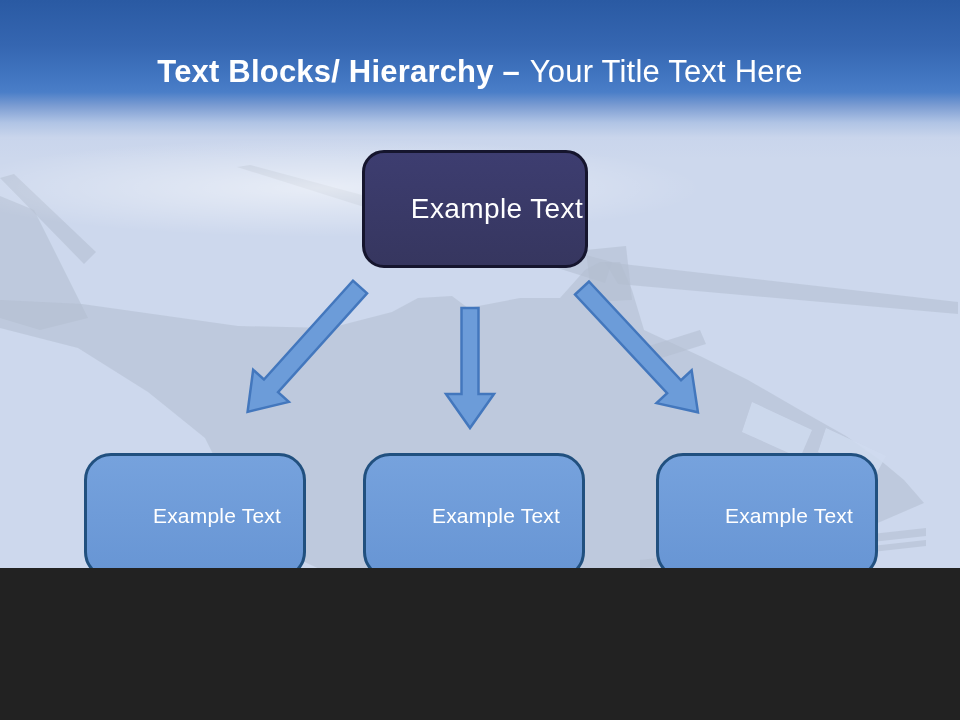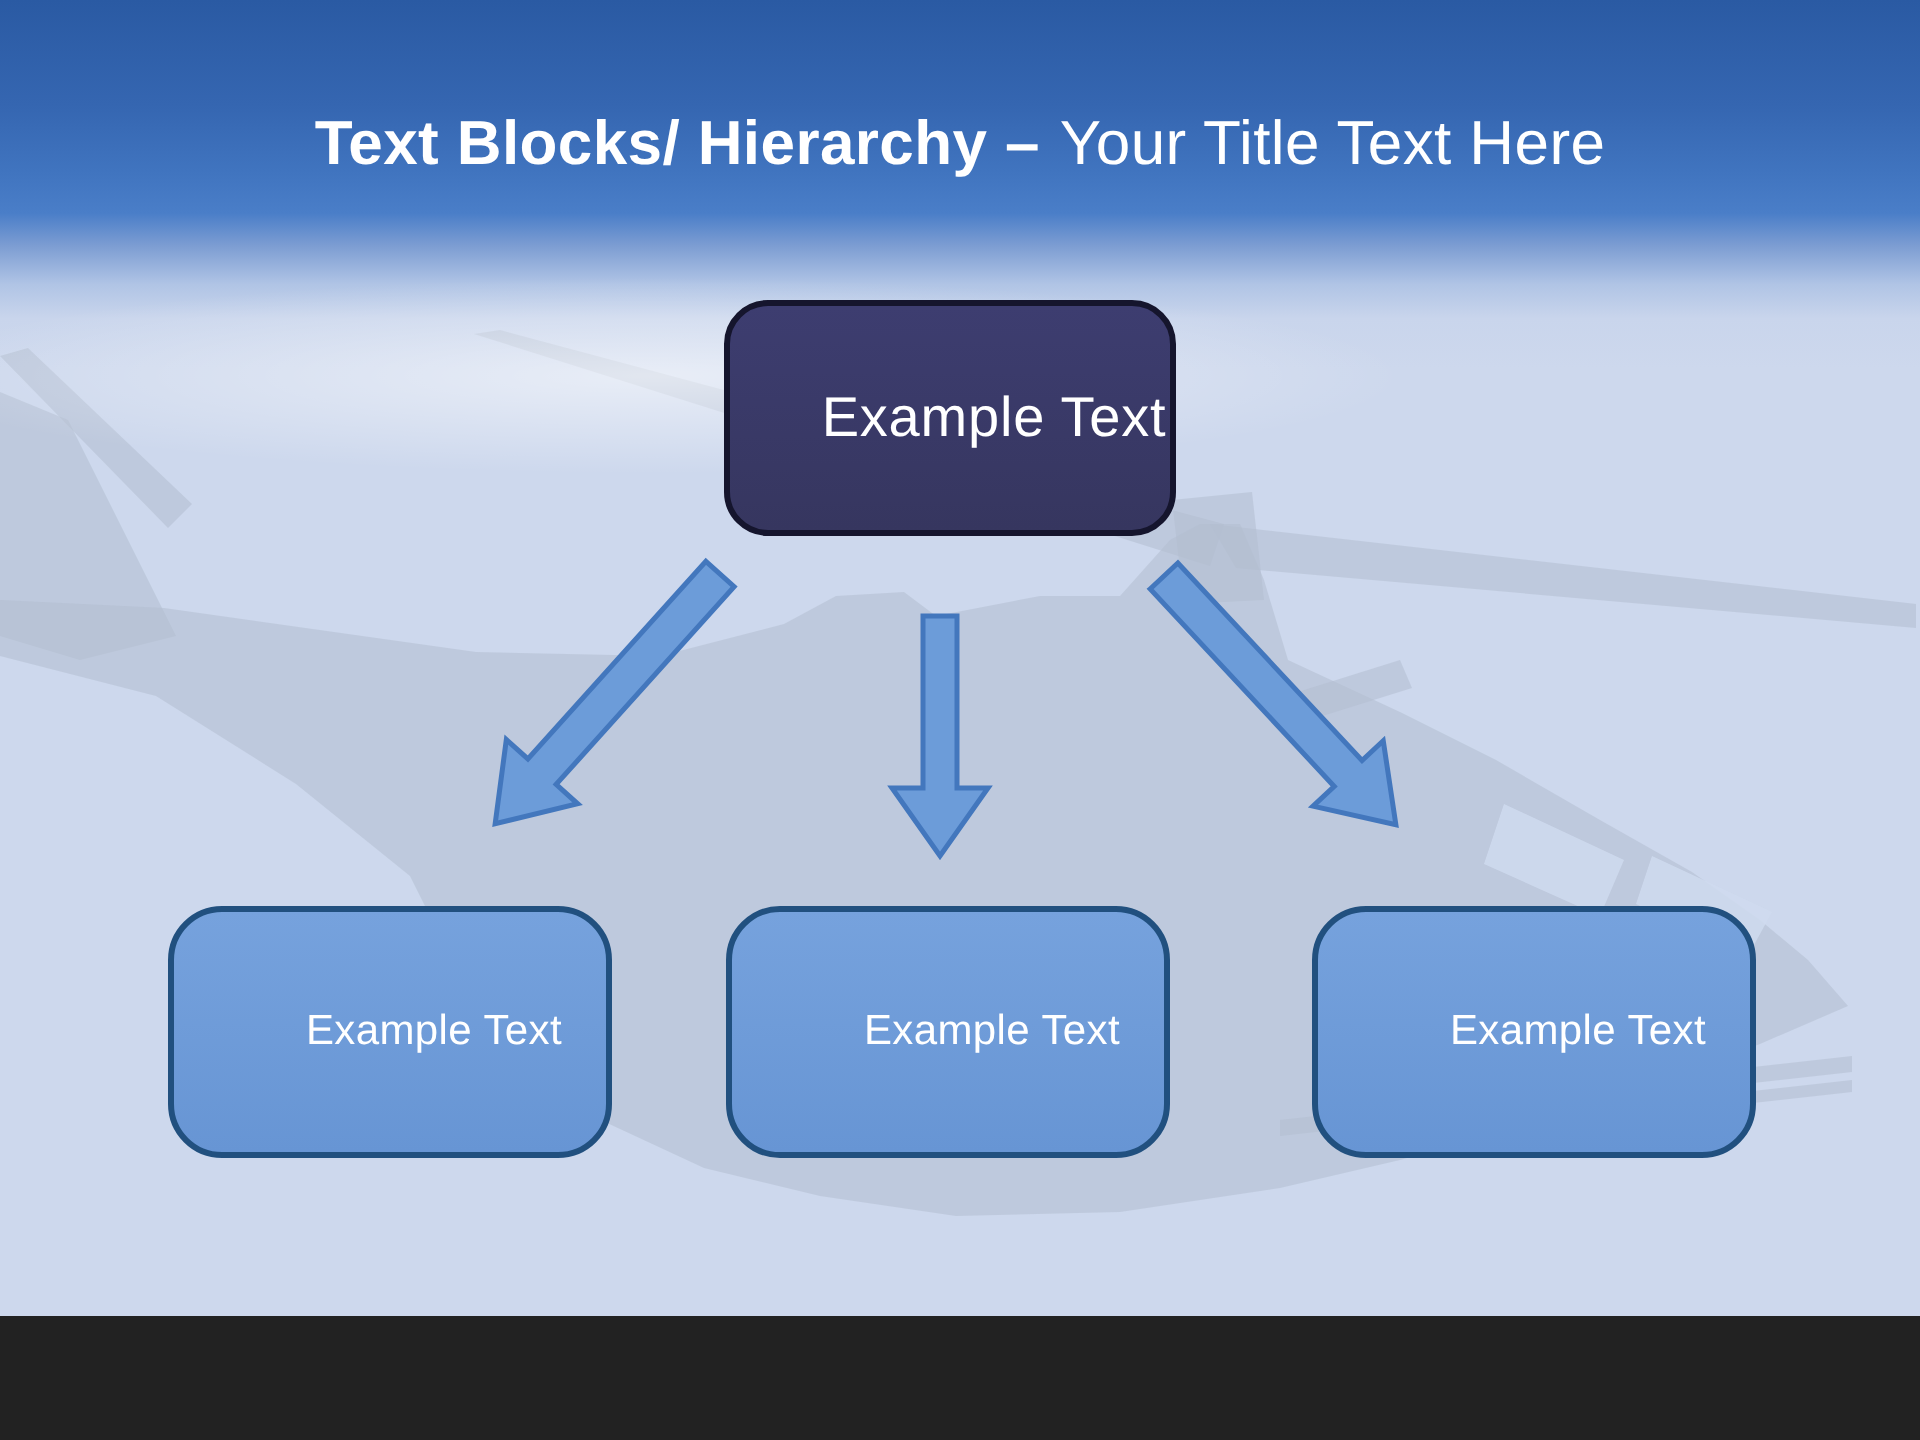--- a/index.html
+++ b/index.html
@@ -1,18 +1,18 @@
 <!DOCTYPE html>
 <html><head>
 <meta charset="utf-8">
 <style>
   html,body{margin:0;padding:0;background:#222;}
   .slide{
     position:relative;
-    width:960px;height:658px;
+    width:960px;height:568px;
     overflow:hidden;
     font-family:"Liberation Sans", sans-serif;
     background:linear-gradient(180deg,
       #2a5aa3 0%,
       #3566b1 8%,
       #4074bf 13%,
       #4a7ec8 16.2%,
       #7b9cd2 18.6%,
       #b0c4e5 21.6%,
       #c9d5ec 24.2%,

